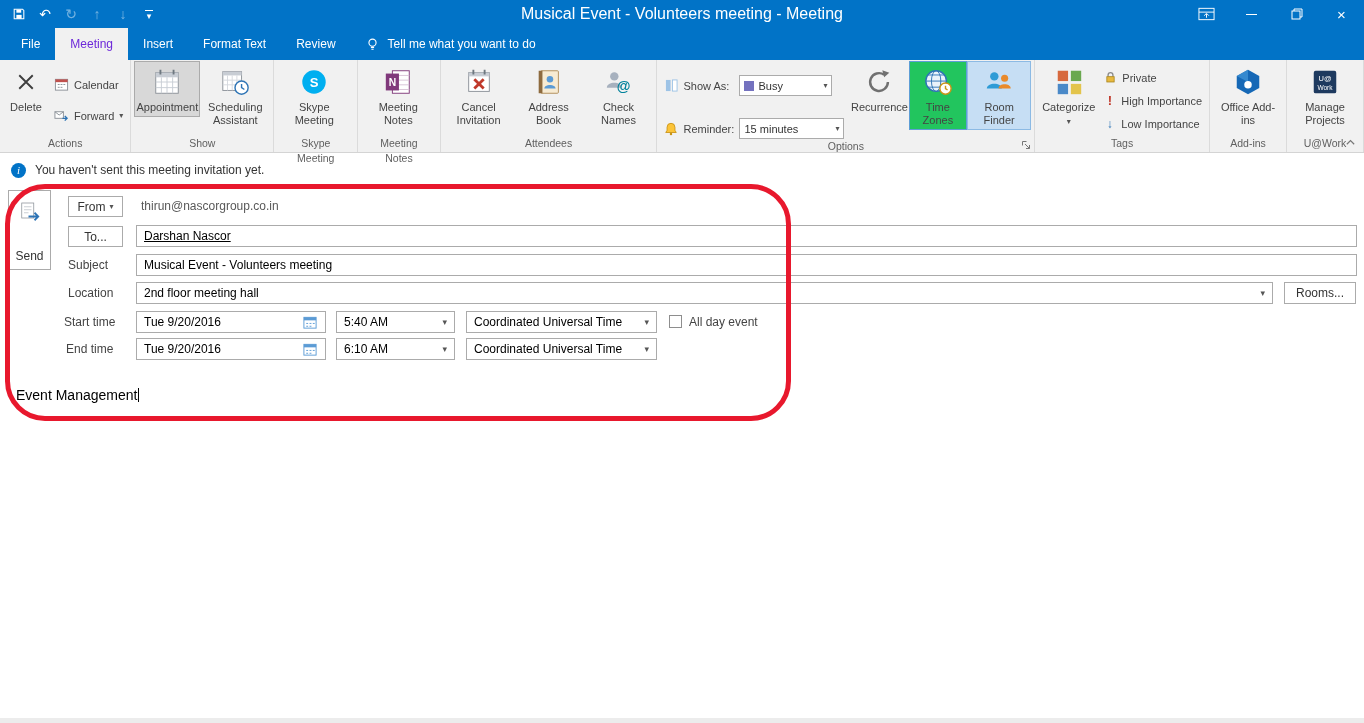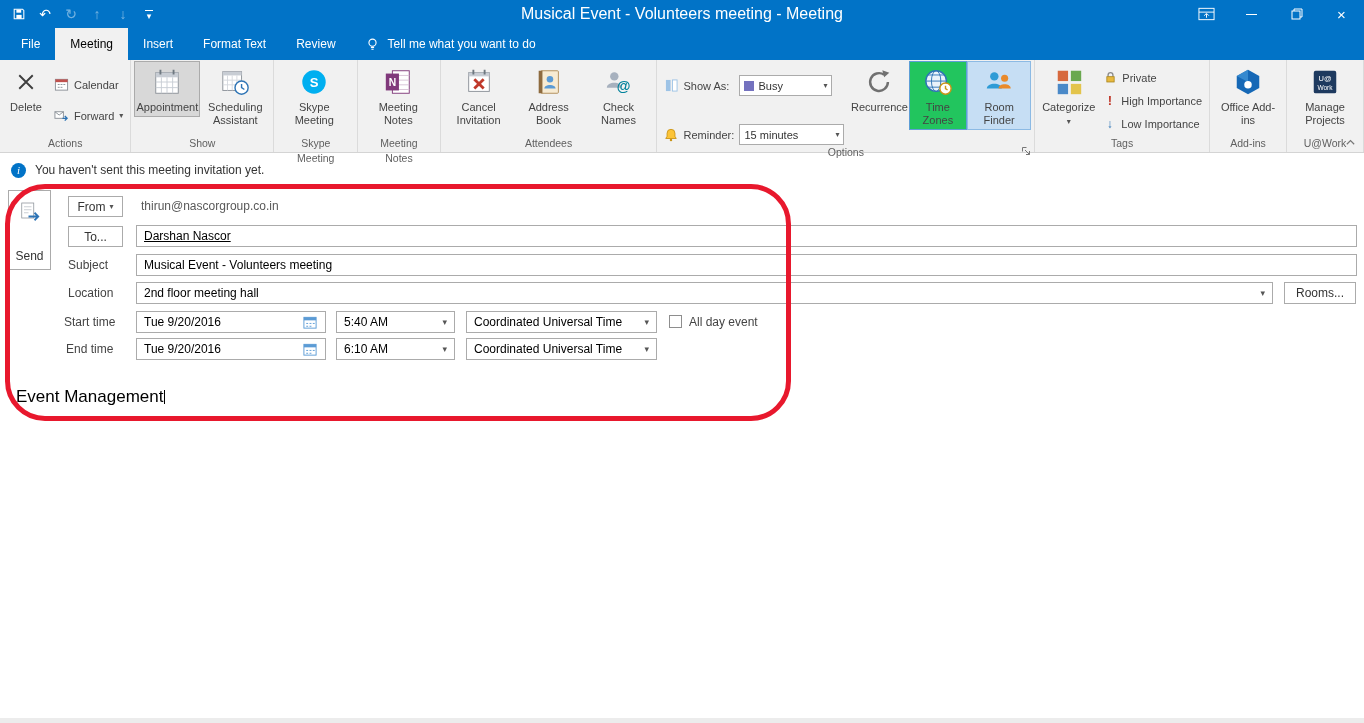--- a/index.html
+++ b/index.html
@@ -14,40 +14,40 @@
   .cust-dd { display:flex; flex-direction:column; align-items:center; font-size:9px; line-height:6px; }
   .cust-dd .bar { width:8px; height:1px; background:#fff; margin-bottom:2px; }
   .win-title { position:absolute; left:0; right:0; top:0; height:28px; display:flex; align-items:center; justify-content:center; font-size:16px; pointer-events:none; }
   .win-controls { margin-left:auto; display:flex; height:100%; z-index:2; }
   .win-btn { width:45px; height:100%; display:flex; align-items:center; justify-content:center; font-size:15px; color:#fff; }
   .min-bar { width:11px; height:1px; background:#fff; display:inline-block; }
 
   
   .tabrow { height:32px; background:#0173C7; display:flex; align-items:stretch; color:#fff; padding-left:6px; }
   .tab { padding:0 15px; display:flex; align-items:center; font-size:12px; }
-  .tab.active { background:#F1F1F1; color:#000000; }
+  .tab.active { background:#F1F1F1; color:#6d28d9; }
   .tellme { display:flex; align-items:center; gap:7px; padding:0 14px; font-size:12px; color:#fff; }
 
   
   .ribbon { position:relative; height:93px; background:#F1F1F1; border-bottom:1px solid #D4D4D4; display:flex; align-items:stretch; }
   .group { display:flex; flex-direction:column; border-right:1px solid #DBDBDB; padding:1px 3px 0; }
   .gc { flex:1; display:flex; align-items:flex-start; }
   .group-label { position:relative; height:16px; text-align:center; font-size:10.5px; color:#5F5F5F; line-height:15px; padding:0 6px; }
   .launcher { position:absolute; right:-1px; bottom:3px; width:12px; height:12px; display:flex; align-items:center; justify-content:center; }
   .rbtn-lg { display:flex; flex-direction:column; align-items:center; min-width:46px; padding:4px 3px 2px; border:1px solid transparent; }
   .rbtn-lg .icon32 { width:32px; height:32px; display:flex; align-items:center; justify-content:center; margin-bottom:3px; }
   .rbtn-lg .cap { font-size:11px; line-height:13px; color:#444; text-align:center; max-width:66px; }
   .rbtn-lg.sel-gray { background:#D8D8D8; border-color:#ABABAB; }
   .rbtn-lg.sel-blue { background:#22c55e; border-color:#5E9ED6; }
   .rbtn-lg.sel-blue-light { background:#C6DEF4; border-color:#8CBAE4; }
   .rbtn-sm { display:flex; align-items:center; gap:5px; padding:2px 4px; font-size:11px; color:#444; height:21px; white-space:nowrap; }
   .vcol { display:flex; flex-direction:column; gap:10px; padding-top:13px; }
   .tags-col { gap:2px; padding-top:6px; }
   .ddv { font-size:8px; color:#555; }
-  .opt-left { display:flex; flex-direction:column; gap:28px; padding:14px 6px 0 4px; }
+  .opt-left { display:flex; flex-direction:column; gap:22px; padding:14px 6px 0 4px; }
   .opt-row { display:flex; align-items:center; gap:5px; font-size:11px; color:#444; white-space:nowrap; }
   .opt-lbl { min-width:51px; }
   .combo { display:flex; align-items:center; background:#fff; border:1px solid #ABABAB; height:21px; font-size:11px; padding:0 4px; color:#333; gap:4px; }
   .combo .val { flex:1; overflow:hidden; white-space:nowrap; }
   .busy-sq { width:10px; height:10px; background:#7472BF; display:inline-block; }
   .hi-mark { color:#C0392B; font-weight:bold; font-size:13px; width:13px; text-align:center; }
   .lo-mark { color:#2E74B5; font-weight:bold; font-size:12px; width:13px; text-align:center; }
   .icon14 { width:14px; height:14px; display:inline-flex; align-items:center; justify-content:center; }
   .icon16 { width:16px; height:16px; display:inline-flex; align-items:center; justify-content:center; }
   .collapse-chevron { position:absolute; right:7px; bottom:4px; width:14px; height:12px; display:flex; align-items:center; justify-content:center; }
@@ -64,21 +64,21 @@
   .send-box { position:absolute; left:8px; top:3px; width:43px; height:80px; border:1px solid #ABABAB; background:#fff; display:flex; flex-direction:column; align-items:center; padding-top:9px; }
   .send-box .slbl { margin-top:auto; margin-bottom:6px; color:#333; }
   .dd2 { margin-left:auto; color:#555; font-size:9px; padding-left:4px; }
   .underlined { text-decoration:underline; }
   .from-val { position:absolute; left:141px; top:12px; color:#595959; }
   .cb { position:absolute; width:13px; height:13px; border:1px solid #8E8E8E; background:#fff; }
   .cb-lbl { position:absolute; color:#444; }
   .dp-icon { margin-left:auto; display:flex; align-items:center; }
 
   
-  .msgbody { position:relative; height:358px; background:#fff; padding:22px 16px; font-size:17px; color:#000; }
+  .msgbody { position:relative; height:358px; background:#fff; padding:22px 16px; font-size:14px; color:#000; }
   .cursor { display:inline-block; width:1px; height:14px; background:#000; vertical-align:-2px; margin-left:1px; }
   .bottom-edge { position:absolute; left:0; right:0; bottom:0; height:5px; background:#ECECEC; }
 
   
   .annotation { position:absolute; left:5px; top:184px; width:786px; height:237px; border:5px solid #E8182D; border-radius:40px; pointer-events:none; z-index:50; }
 </style>
 </head>
 <body>
 
 <div class="app">

